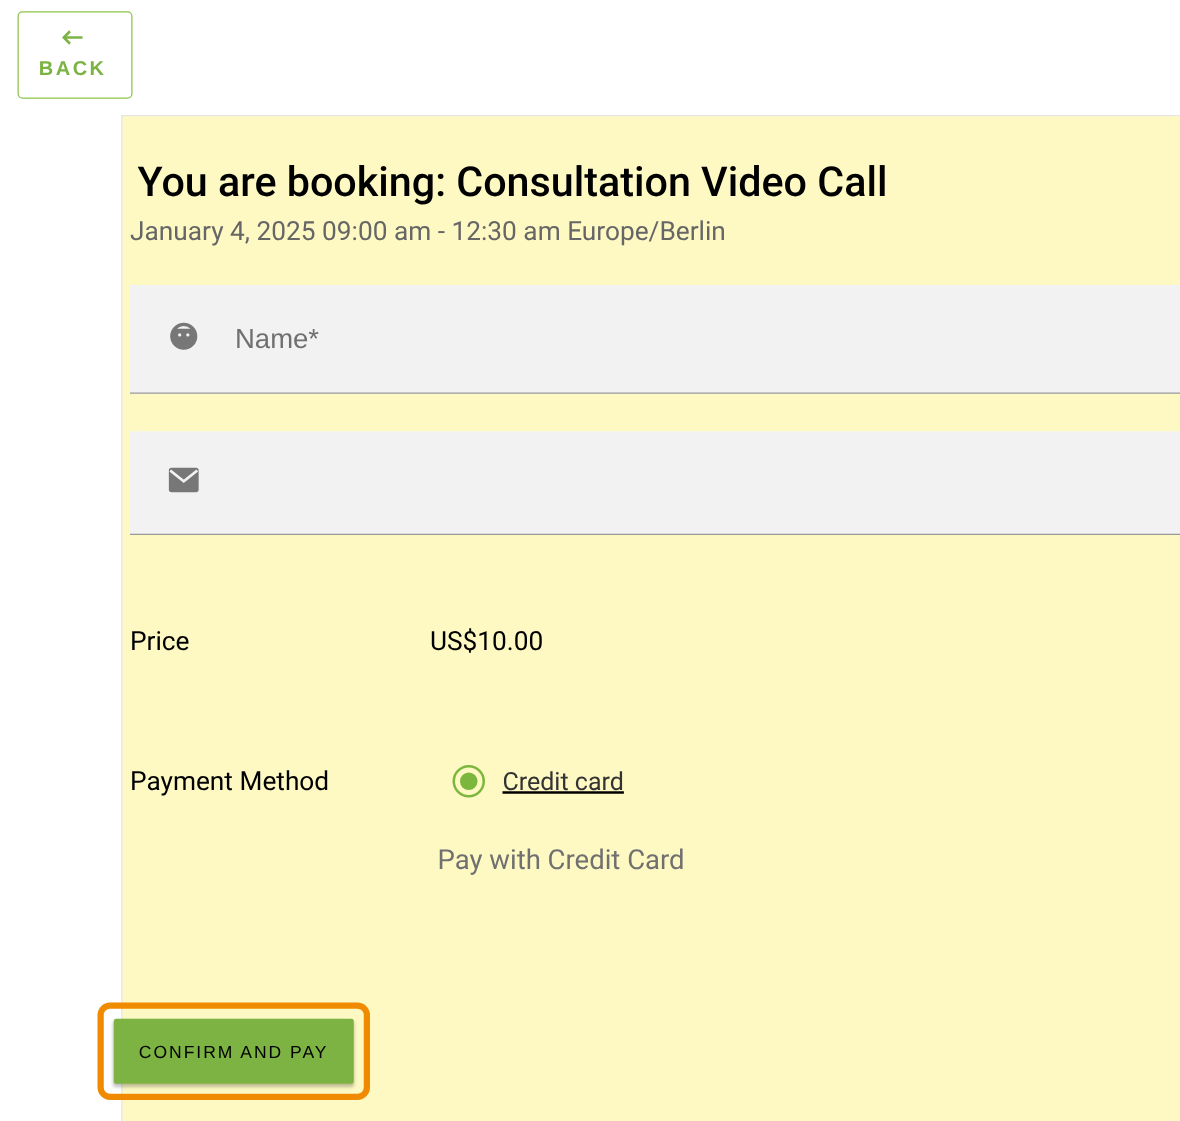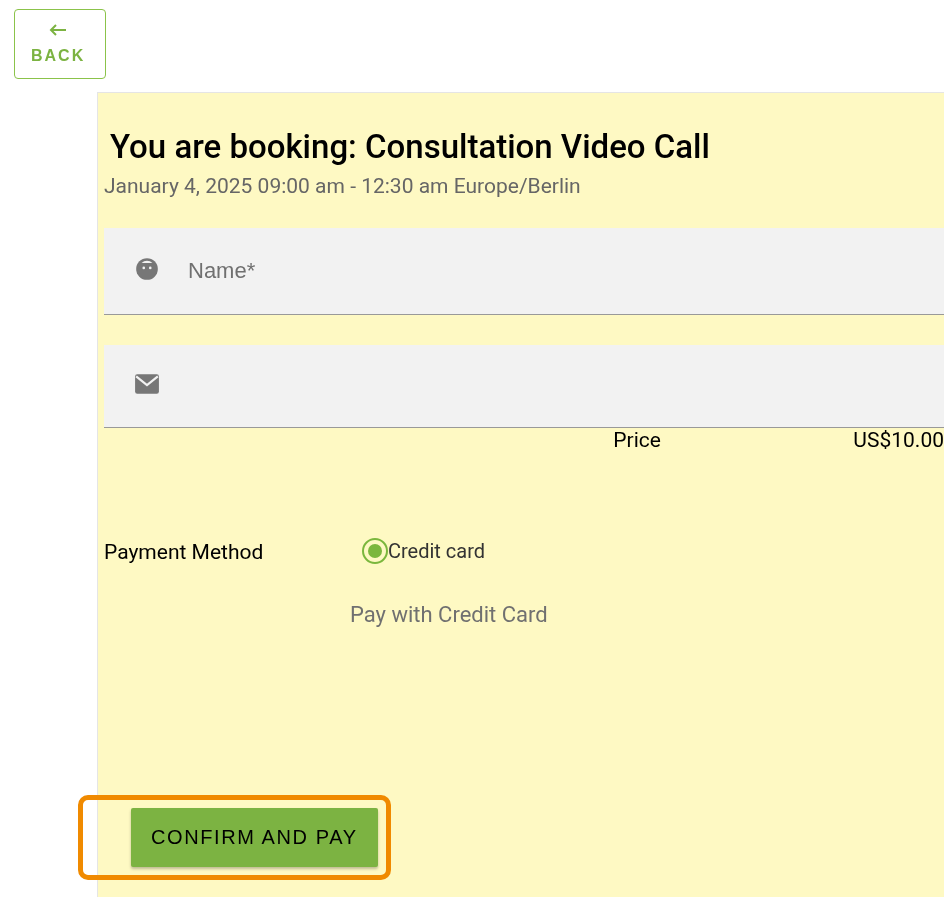--- a/index.html
+++ b/index.html
@@ -84,21 +84,21 @@
       outline: none;
       width: 100%;
     }
     .input-wrap input::placeholder {
       color: #707070;
       font-weight: 400;
     }
     .row {
       display: flex;
       align-items: flex-start;
-      justify-content: flex-end;
+      margin-top: 74px;
     }
     .row-label {
       width: 240px;
       font-size: 21px;
       color: #000;
     }
     .row-value {
       font-size: 21px;
       color: #000;
     }
@@ -108,20 +108,22 @@
       margin-top: 86px;
     }
     .payment-label {
       width: 258px;
       font-size: 21px;
       color: #000;
     }
     .radio-wrap {
       display: flex;
       align-items: center;
+      gap: 14px;
+      text-decoration: underline;
     }
     .radio-outer {
       width: 26px;
       height: 26px;
       border: 2px solid #7bb73d;
       border-radius: 50%;
       display: flex;
       align-items: center;
       justify-content: center;
     }
@@ -147,27 +149,26 @@
       left: -20px;
       border: 5px solid #f08a00;
       border-radius: 10px;
       padding: 8px 8px;
     }
     .confirm-btn {
       background: #7cb342;
       color: #000;
       border: none;
       padding: 18px 20px;
-      font-size: 20px;
+      font-size: 14px;
       font-weight: 500;
       letter-spacing: 1.6px;
       cursor: pointer;
       box-shadow: 0 2px 3px rgba(0,0,0,0.25);
       border-radius: 2px;
-      margin-left: 40px;
     }
   </style>
 </head>
 <body>
 
 <button class="back-btn">
   <span class="back-arrow">
     <svg viewBox="0 0 18 14" width="18" height="14" fill="none" stroke="#7cb342" stroke-width="2">
       <line x1="17" y1="7" x2="2" y2="7"></line>
       <polyline points="7 2 2 7 7 12"></polyline>

